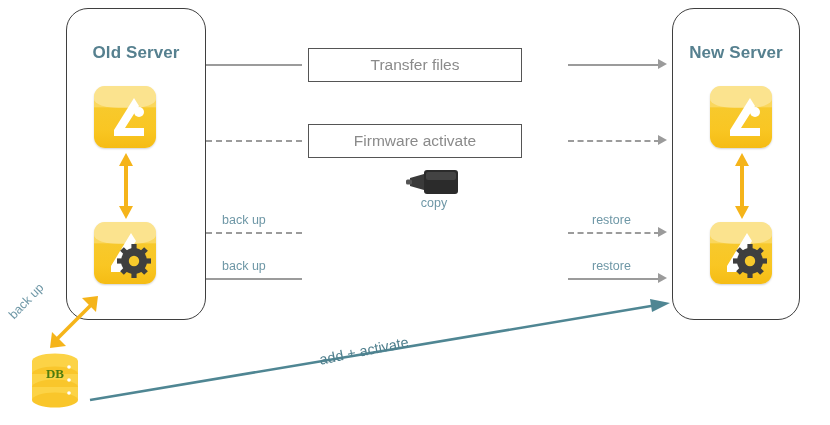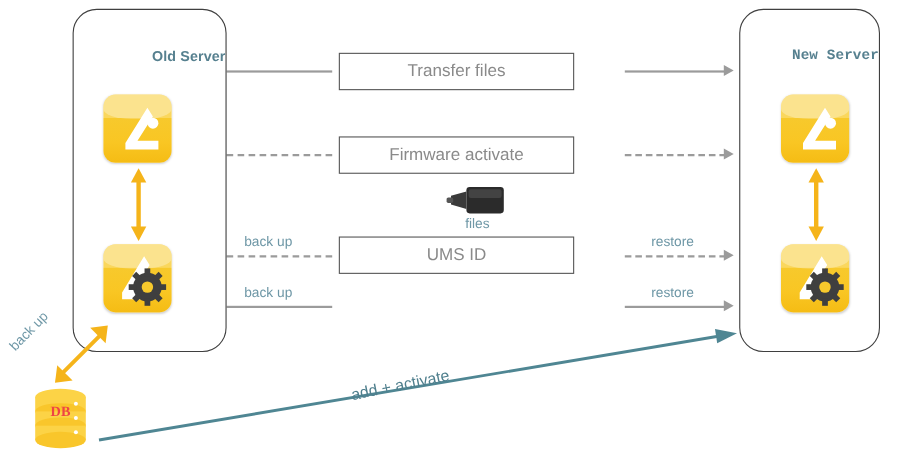--- a/index.html
+++ b/index.html
@@ -10,27 +10,27 @@
 
   
   .server-panel{
     position:absolute;
     border:1.6px solid #3f3f3f;
     border-radius:22px;
     background:#ffffff;
     box-sizing:border-box;
   }
   #old-panel{left:66px;top:8px;width:140px;height:312px;}
-  #new-panel{left:672px;top:8px;width:128px;height:312px;font-family:Liberation Mono, monospace;}
+  #new-panel{left:672px;top:8px;width:128px;height:312px;}
 
   .panel-title{
     position:absolute;
     top:34px;left:0;width:100%;
-    text-align:right;
-    font-size:13px;
+    text-align:center;
+    font-size:17px;
     font-weight:bold;
     color:#56808f;
     letter-spacing:0.1px;
   }
 
   
   .app-icon{
     position:absolute;
     width:62px;height:62px;
     border-radius:11px;
@@ -86,21 +86,21 @@
   #usb-wrap{position:absolute;left:404px;top:165px;width:60px;height:45px;}
   #usb-caption{
     position:absolute;left:386px;top:196px;width:96px;
     text-align:center;font-size:12.5px;color:#6e97a6;
   }
 
   
   #db-wrap{position:absolute;left:28px;top:352px;width:54px;height:58px;}
   #db-label{
     position:absolute;left:0;top:14px;width:54px;text-align:center;
-    font-size:13px;font-weight:bold;color:#ef4444;
+    font-size:13px;font-weight:bold;color:#4d7c0f;
     font-family:"Liberation Serif","DejaVu Serif",serif;
   }
   #backup-rot{
     position:absolute;left:6px;top:312px;
     font-size:12.5px;color:#6e97a6;
     transform:rotate(-46deg);
     transform-origin:left top;
     white-space:nowrap;
   }
 
@@ -135,31 +135,30 @@
   <div class="conn" style="left:568px;top:278px;width:92px;"></div>
   <div class="arrow-head" style="left:658px;top:273px;"></div>
 
   <div class="side-label" style="left:222px;top:213px;">back up</div>
   <div class="side-label" style="left:592px;top:213px;">restore</div>
   <div class="side-label" style="left:222px;top:259px;">back up</div>
   <div class="side-label" style="left:592px;top:259px;">restore</div>
 
   <div class="mid-box" id="box-transfer">Transfer files</div>
   <div class="mid-box" id="box-firmware">Firmware activate</div>
-  <div class="mid-box" id="box-umsid">UMS ID</div>
 
   <div id="usb-wrap">
     <svg width="60" height="40" viewBox="0 0 60 40">
       <rect x="20" y="5" width="34" height="24" rx="3" fill="#2b2b2b"></rect>
       <rect x="22" y="7" width="30" height="8" rx="2" fill="#434343"></rect>
       <path d="M6 13 L20 9 L20 25 L6 21 Z" fill="#3a3a3a"></path>
       <rect x="2" y="14.5" width="6" height="5" rx="1.5" fill="#555"></rect>
     </svg>
   </div>
-  <div id="usb-caption">files</div>
+  <div id="usb-caption">copy</div>
 
   <div class="server-panel" id="old-panel">
     <div class="panel-title">Old Server</div>
   </div>
 
   <div class="app-icon" style="left:94px;top:86px;">
     <div class="gloss"></div>
     <svg width="62" height="62" viewBox="0 0 62 62">
       <path d="M40 12 L20 44 L20 50 L50 50 L50 42 L31 42 L45 20 Z" fill="#ffffff"></path>
       <circle cx="45" cy="26" r="5" fill="#ffffff"></circle>

